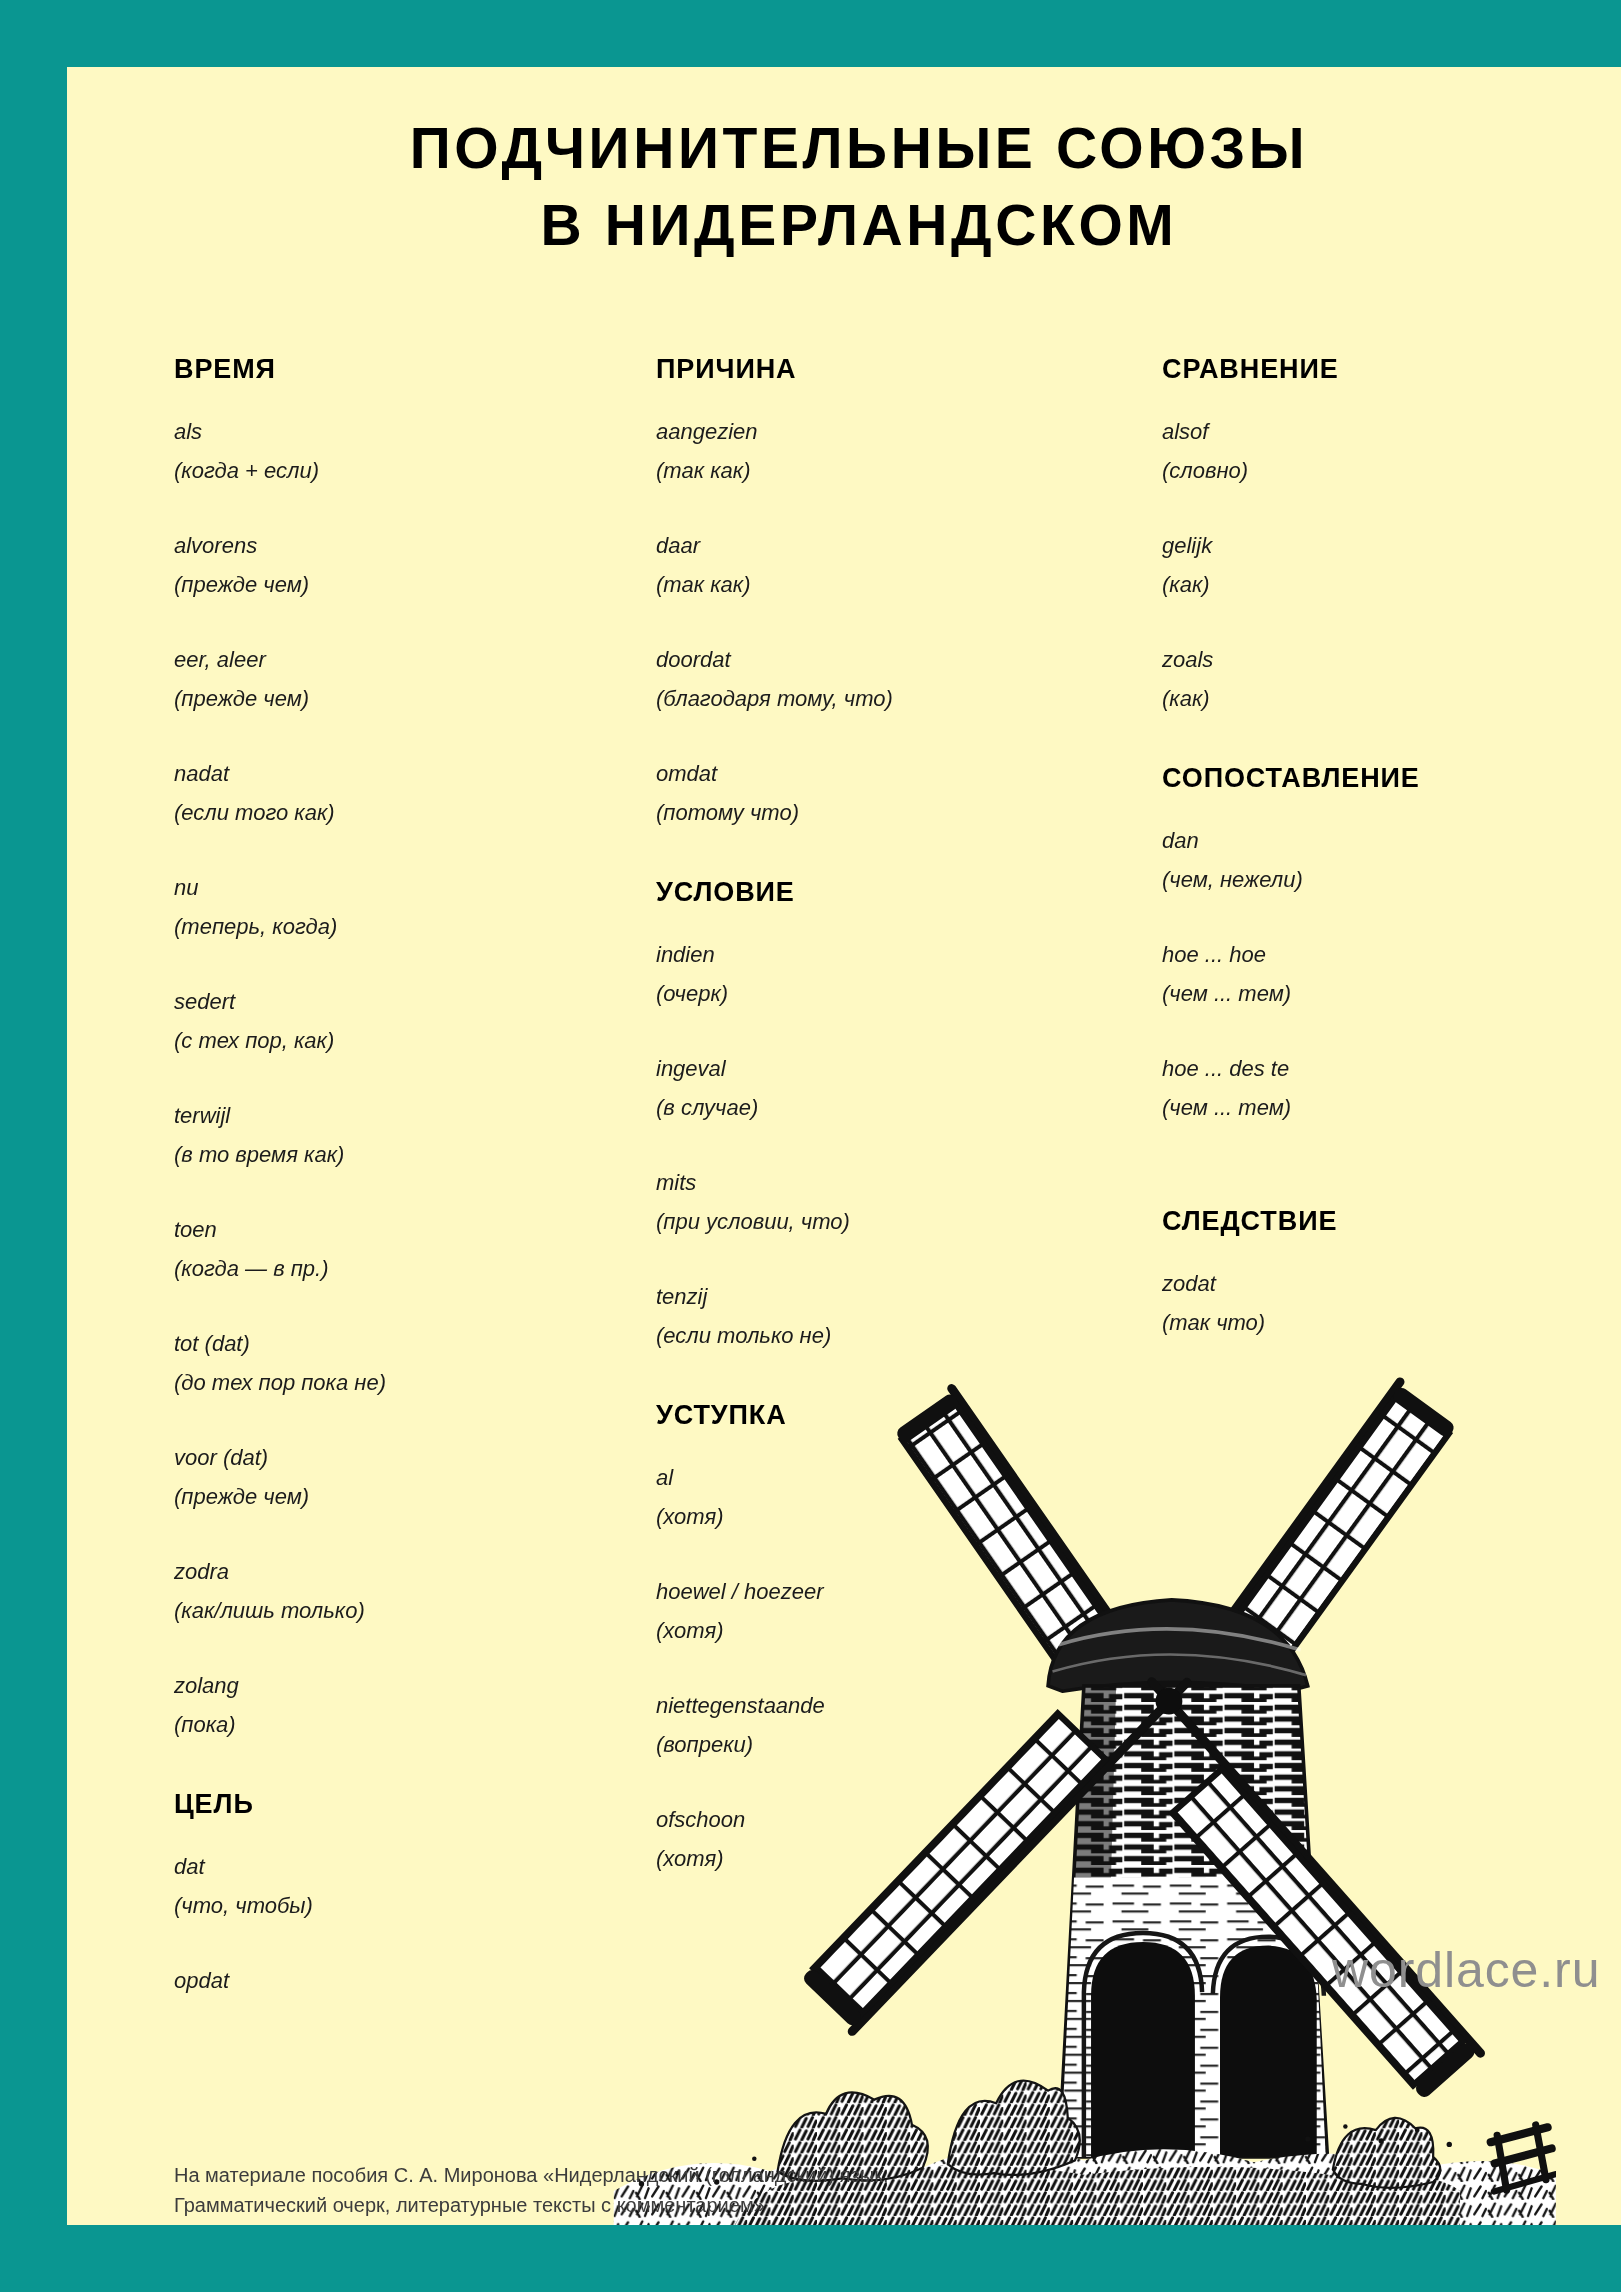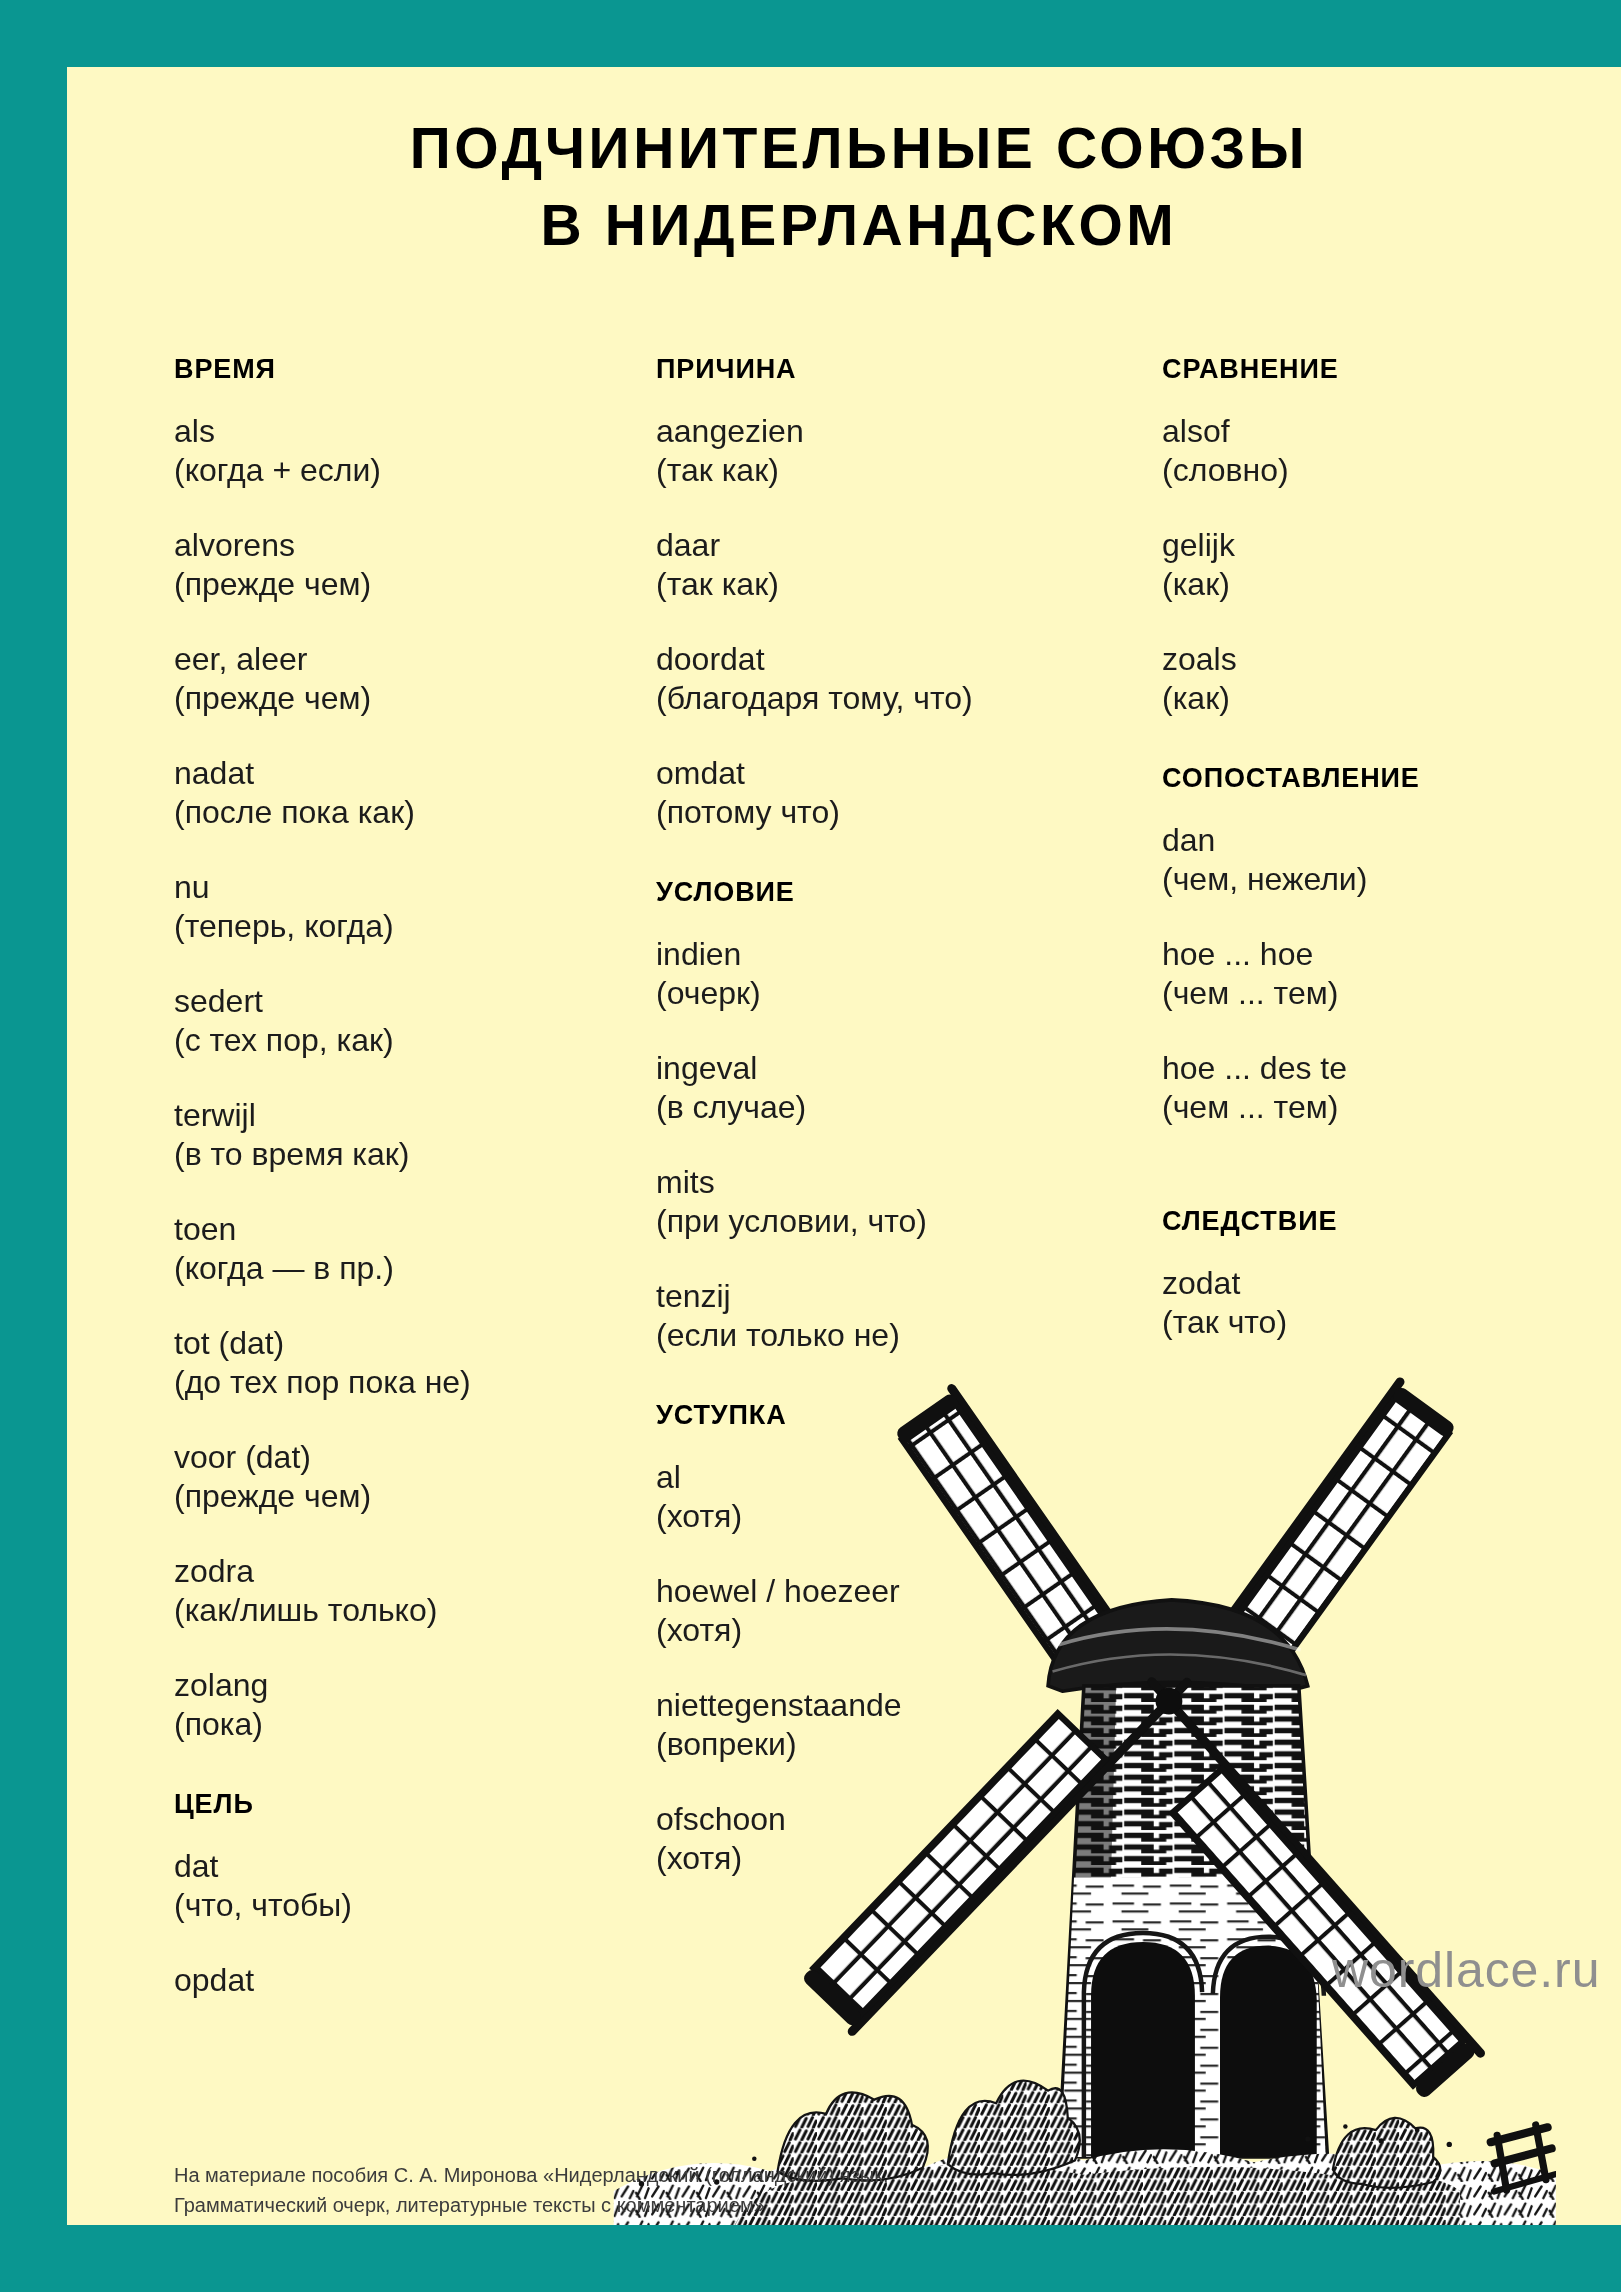--- a/index.html
+++ b/index.html
@@ -20,21 +20,21 @@
   .col{position:absolute;top:283px;width:502px;color:#1c1c1c;}
   .col1{left:107px;}
   .col2{left:589px;}
   .col3{left:1095px;}
   .hdr{
     font-size:27px;line-height:39px;font-weight:700;color:#000;
     letter-spacing:0.9px;margin:0 0 23px 0;
   }
   .hdr.mid{margin-top:41px;}
   .hdr.xgap{margin-top:75px;}
-  .entry{margin:0 0 36px 0;font-size:32px;line-height:39px;}
+  .entry{margin:0 0 36px 0;font-size:22px;line-height:39px;font-style:italic;}
   .illustration{
     position:absolute;left:354px;top:1309px;width:1135px;height:849px;
   }
   .watermark{
     position:absolute;left:1265px;top:1883px;
     font-size:50px;line-height:41px;color:#8f8f8f;letter-spacing:0.9px;
     z-index:5;
   }
   .footnote{
     position:absolute;left:107px;top:2094px;
@@ -153,21 +153,21 @@
     <div class="entry">
       <div>alvorens</div>
       <div>(прежде чем)</div>
     </div>
     <div class="entry">
       <div>eer, aleer</div>
       <div>(прежде чем)</div>
     </div>
     <div class="entry">
       <div>nadat</div>
-      <div>(после пока как)</div>
+      <div>(если того как)</div>
     </div>
     <div class="entry">
       <div>nu</div>
       <div>(теперь, когда)</div>
     </div>
     <div class="entry">
       <div>sedert</div>
       <div>(с тех пор, как)</div>
     </div>
     <div class="entry">

